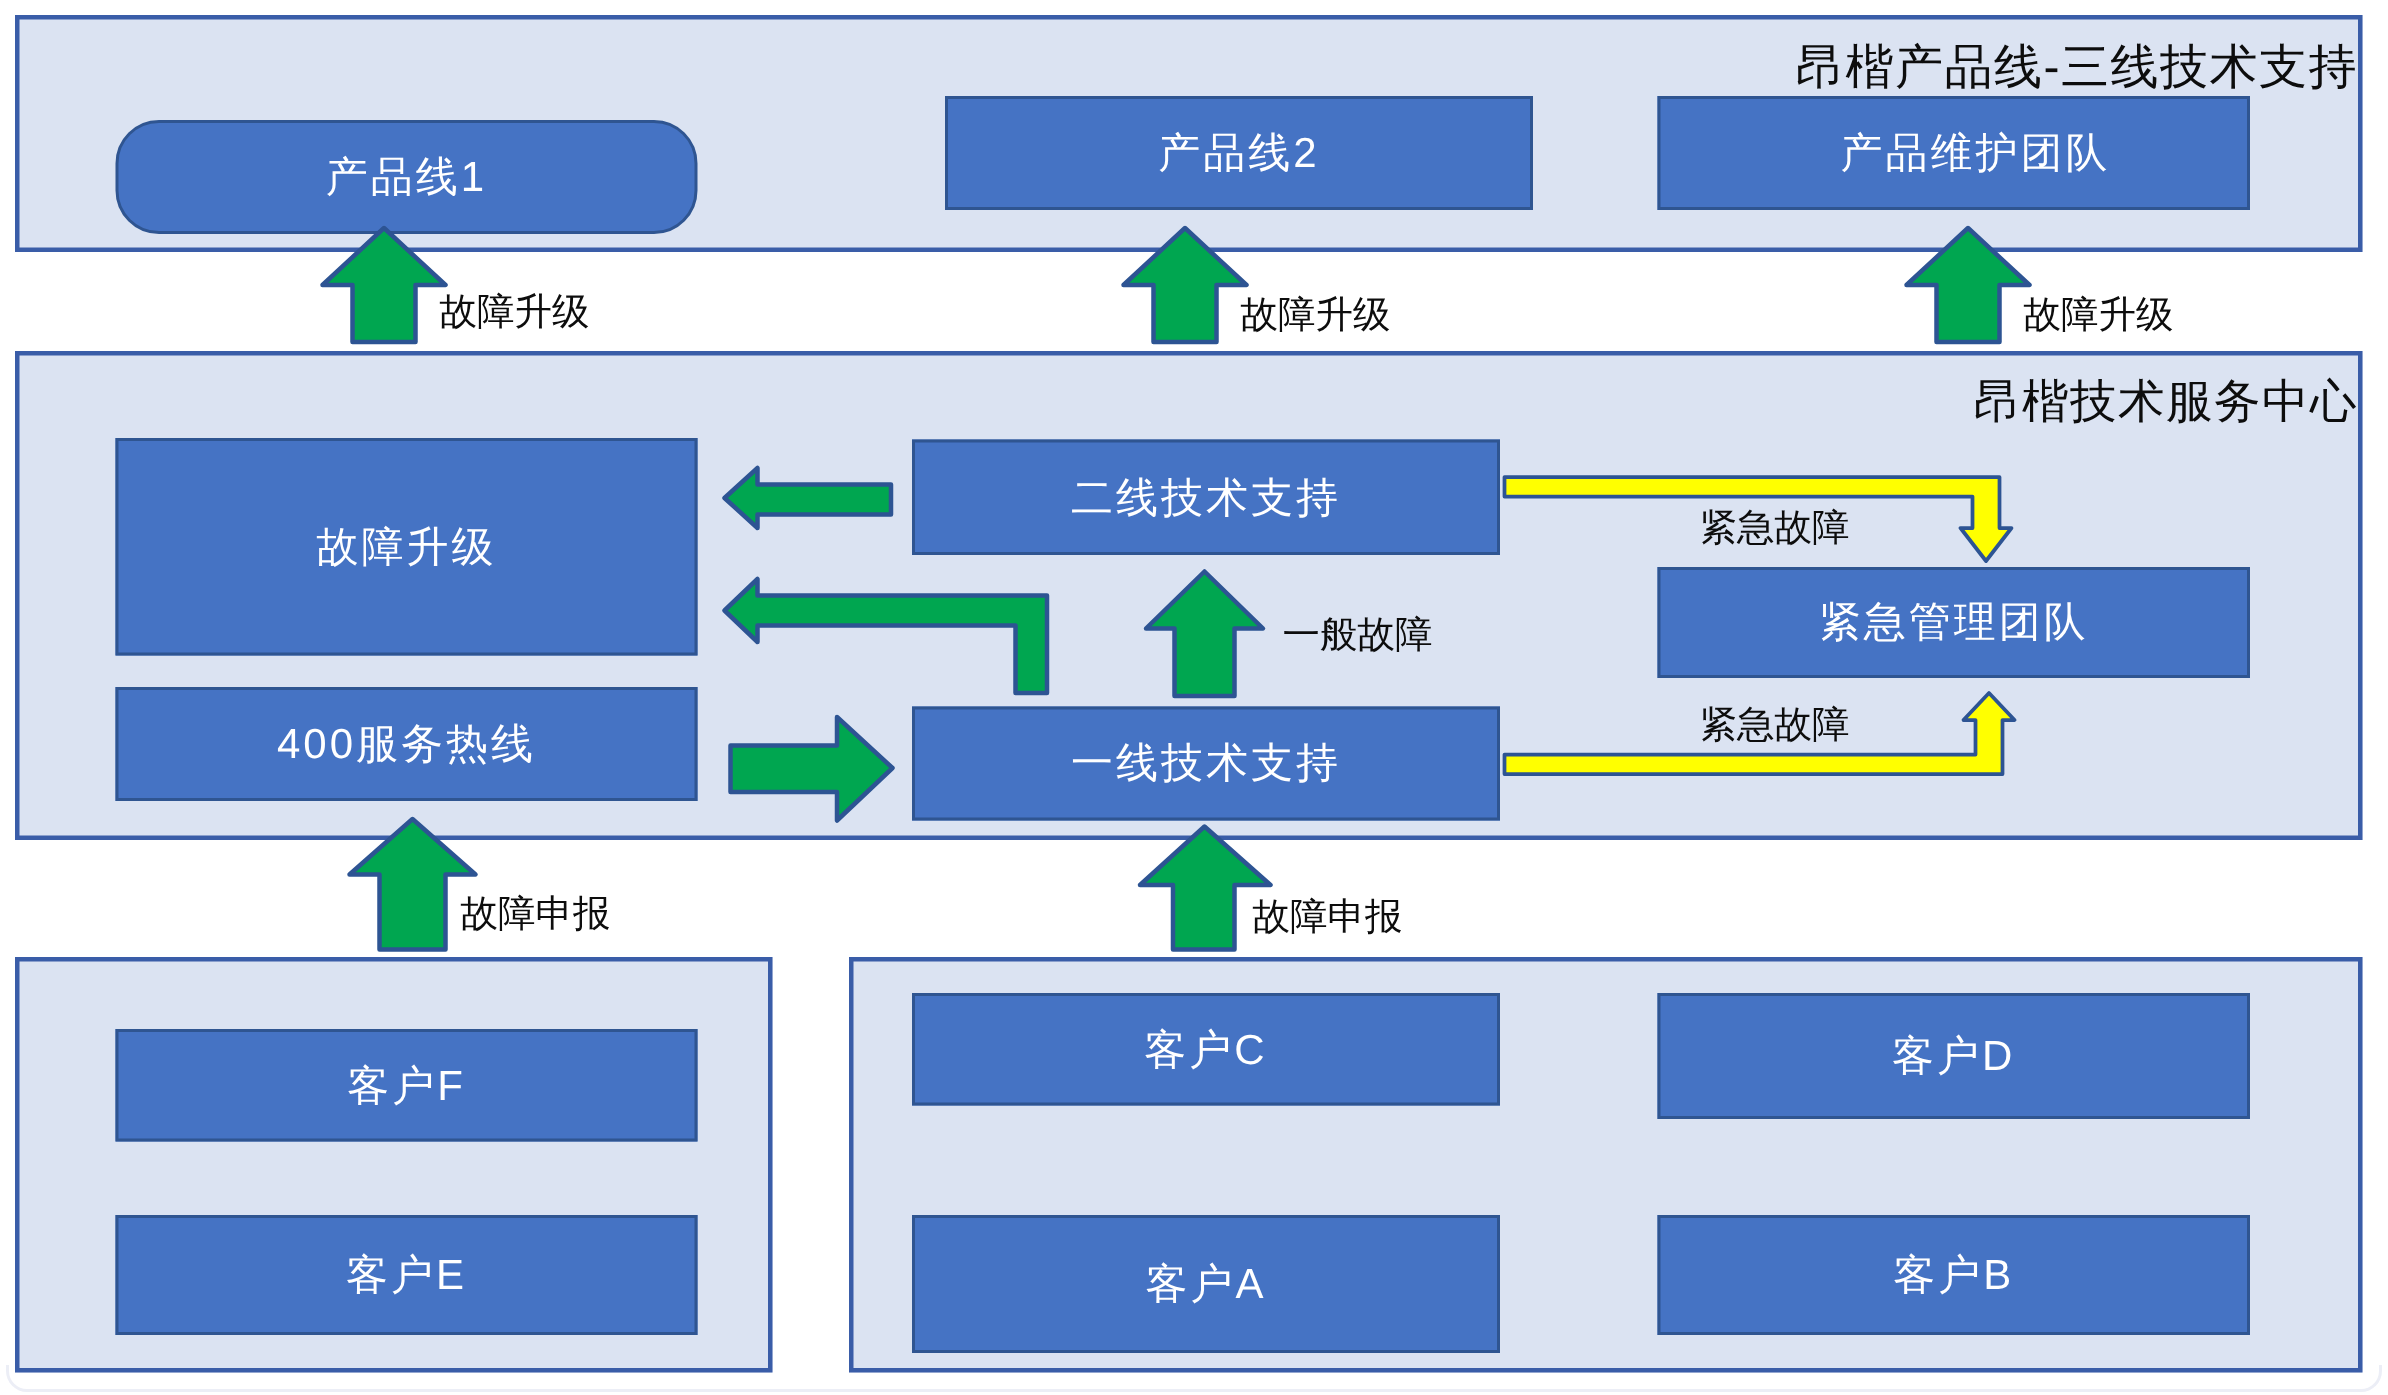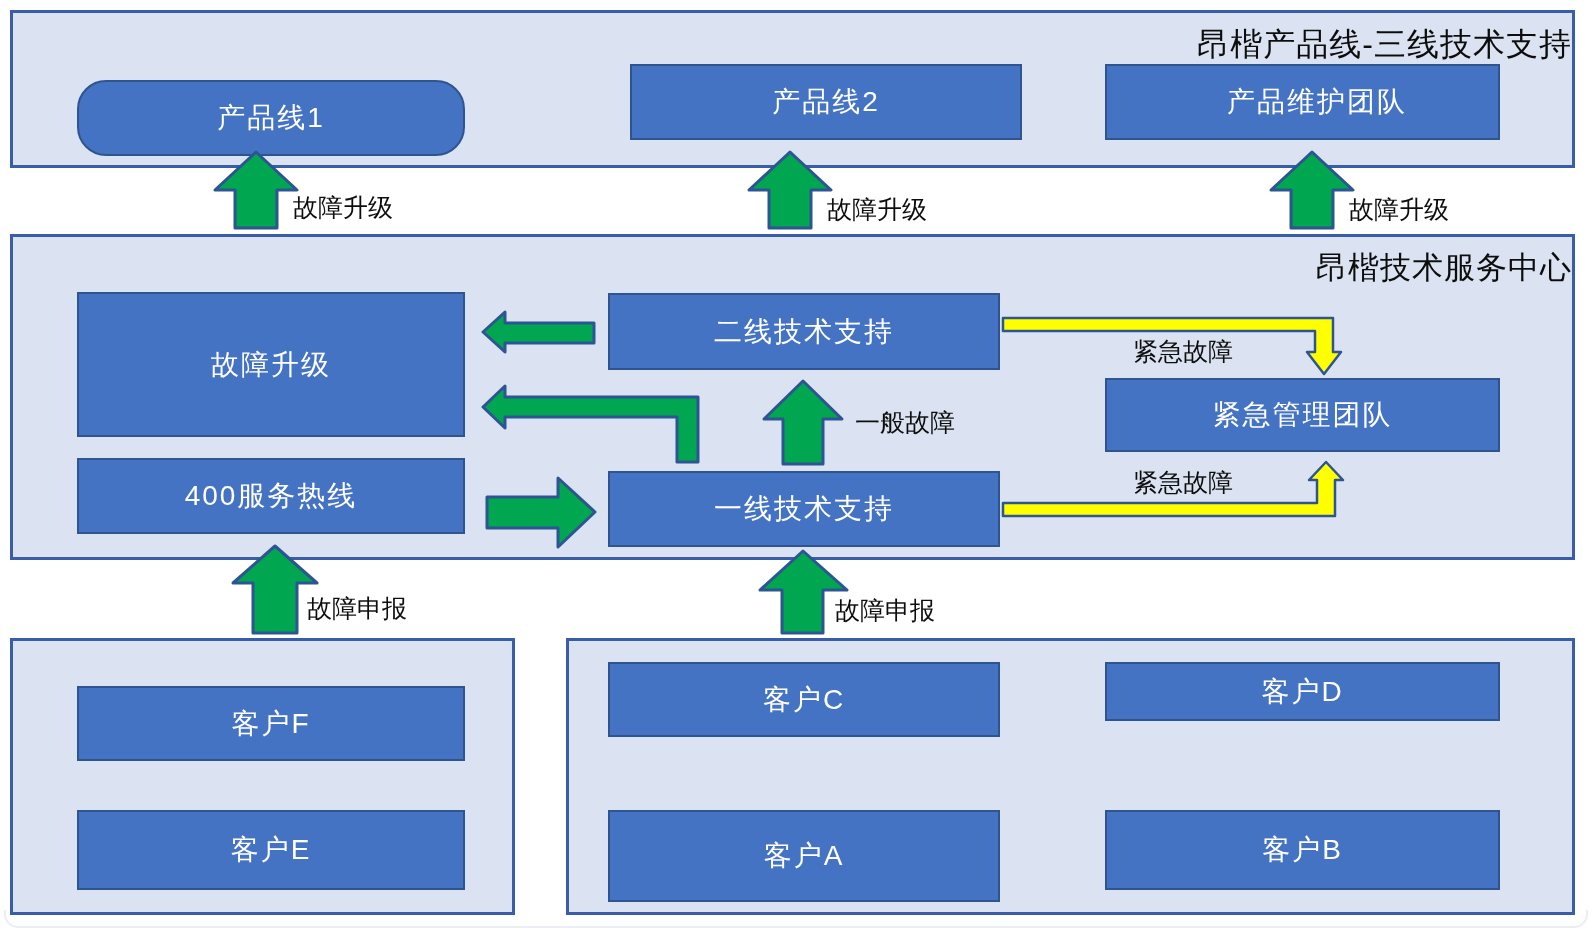--- a/index.html
+++ b/index.html
@@ -60,21 +60,21 @@
     <span>客户F</span>
   </div>
   <div class="box" style="left:77px;top:810px;width:388px;height:80px;">
     <span>客户E</span>
   </div>
 
   <div class="container" style="left:566px;top:638px;width:1009px;height:277px;"></div>
   <div class="box" style="left:608px;top:662px;width:392px;height:75px;">
     <span>客户C</span>
   </div>
-  <div class="box" style="left:1105px;top:662px;width:395px;height:59px;">
+  <div class="box" style="left:1105px;top:662px;width:395px;height:84px;">
     <span>客户D</span>
   </div>
   <div class="box" style="left:608px;top:810px;width:392px;height:92px;">
     <span>客户A</span>
   </div>
   <div class="box" style="left:1105px;top:810px;width:395px;height:80px;">
     <span>客户B</span>
   </div>
 
   <svg class="arrows" width="1592" height="930" viewBox="0 0 1592 930">

